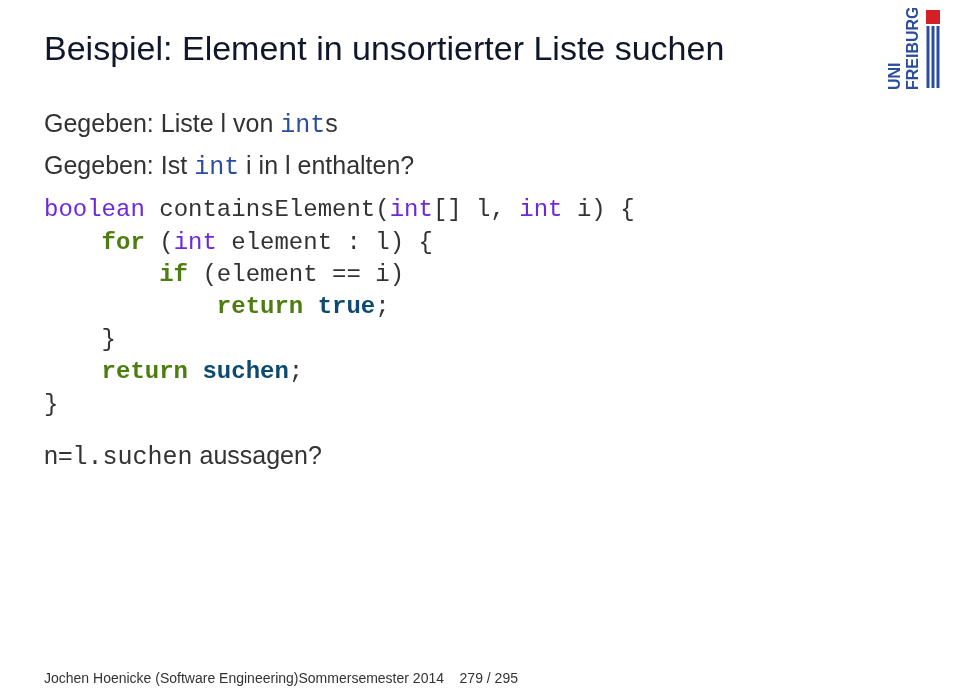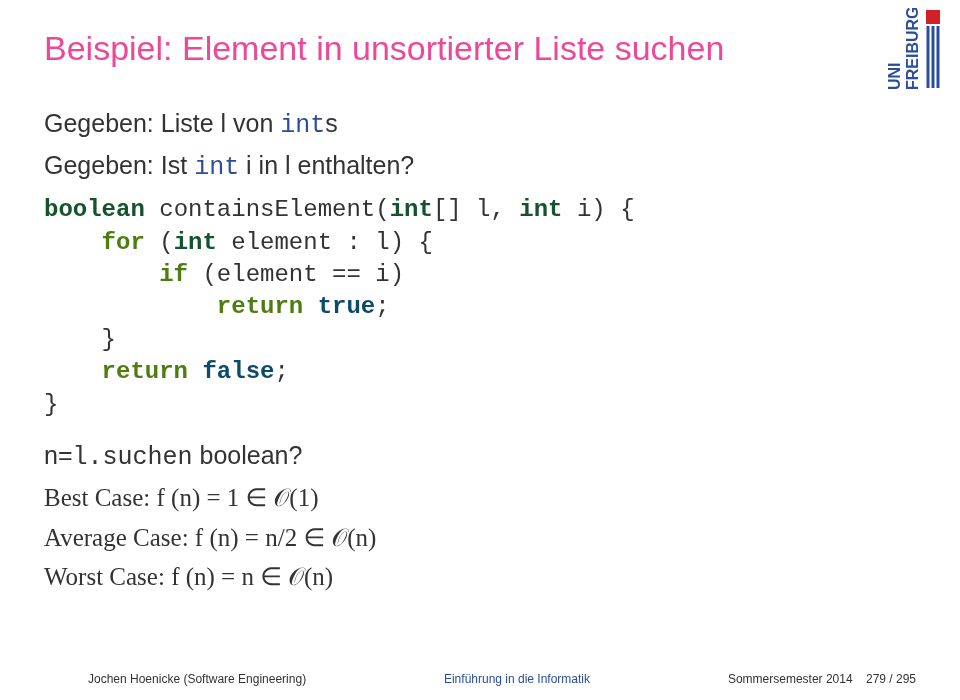--- a/index.html
+++ b/index.html
@@ -15,21 +15,21 @@
   }
   .slide {
     width: 960px;
     height: 700px;
     position: relative;
     box-sizing: border-box;
     padding: 28px 44px 0 44px;
   }
   .title {
     font-size: 34px;
-    color: #ec4899;
+    color: #0f172a;
     font-weight: 400;
     margin: 0 0 38px 0;
     line-height: 1.2;
   }
   .logo {
     position: absolute;
     top: 8px;
     right: 16px;
     width: 62px;
     height: 82px;
@@ -48,39 +48,38 @@
   .tt   { font-family: "Consolas", "Courier New", monospace; }
   pre.code {
     font-family: "Consolas", "Courier New", monospace;
     font-size: 24px;
     line-height: 1.35;
     margin: 10px 0 18px 0;
     white-space: pre;
     color: #333;
   }
   .c-kw   { color: #4d7c0f; font-weight: 600; }
-  .c-type { color: #14532d; font-weight: 700; }
+  .c-type { color: #6d28d9; font-weight: 400; }
   .c-bool { color: #0c4a6e; font-weight: 600; }
   .math {
     font-family: "Cambria Math", "Times New Roman", serif;
     font-style: italic;
   }
   .question-block { margin-top: 8px; }
   .cases { margin-top: 4px; }
   .footer {
     position: absolute;
     left: 0;
     right: 0;
     bottom: 14px;
-    font-size: 12px;
+    font-size: 14px;
     color: #333;
     display: flex;
     align-items: center;
     padding: 0 44px;
-    margin-left: 44px;
   }
   .footer .left  { flex: 0 0 auto; }
   .footer .center{ flex: 1 1 auto; text-align: center; color: #2a4da0; }
   .footer .right { flex: 0 0 auto; text-align: right; }
 </style>
 </head>
 <body>
 
 <div class="slide">
 
@@ -111,38 +110,32 @@
     <p>
       <span>Gegeben:</span>
       <span>Ist </span><span class="kw-tt">int</span><span> i in l enthalten?</span>
     </p>
 
     <pre class="code"><span class="c-type">boolean</span><span> containsElement(</span><span class="c-type">int</span><span>[] l, </span><span class="c-type">int</span><span> i) {</span>
     <span class="c-kw">for</span><span> (</span><span class="c-type">int</span><span> element : l) {</span>
         <span class="c-kw">if</span><span> (element == i)</span>
             <span class="c-kw">return</span><span> </span><span class="c-bool">true</span><span>;</span>
 <span>    }</span>
-    <span class="c-kw">return</span><span> </span><span class="c-bool">false</span><span>;</span>
+    <span class="c-kw">return</span><span> </span><span class="c-bool">suchen</span><span>;</span>
 <span>}</span></pre>
 
     <div class="question-block">
       <p>
-        <span>n=</span><span class="tt">l.suchen</span><span> boolean?</span>
+        <span>n=</span><span class="tt">l.suchen</span><span> aussagen?</span>
       </p>
     </div>
 
-    <div class="cases">
-      <p class="math" style="font-style:normal">Best Case: f (n) = 1 ∈ 𝒪(1)</p>
-      <p class="math" style="font-style:normal">Average Case: f (n) = n/2 ∈ 𝒪(n)</p>
-      <p class="math" style="font-style:normal">Worst Case: f (n) = n ∈ 𝒪(n)</p>
-    </div>
 
   </div>
 
   <div class="footer">
     <div class="left">Jochen Hoenicke (Software Engineering)</div>
-    <div class="center">Einführung in die Informatik</div>
     <div class="right">
       <span>Sommersemester 2014</span>&nbsp;&nbsp;&nbsp;&nbsp;<span>279 / 295</span>
     </div>
   </div>
 
 </div>
 
 </body></html>

